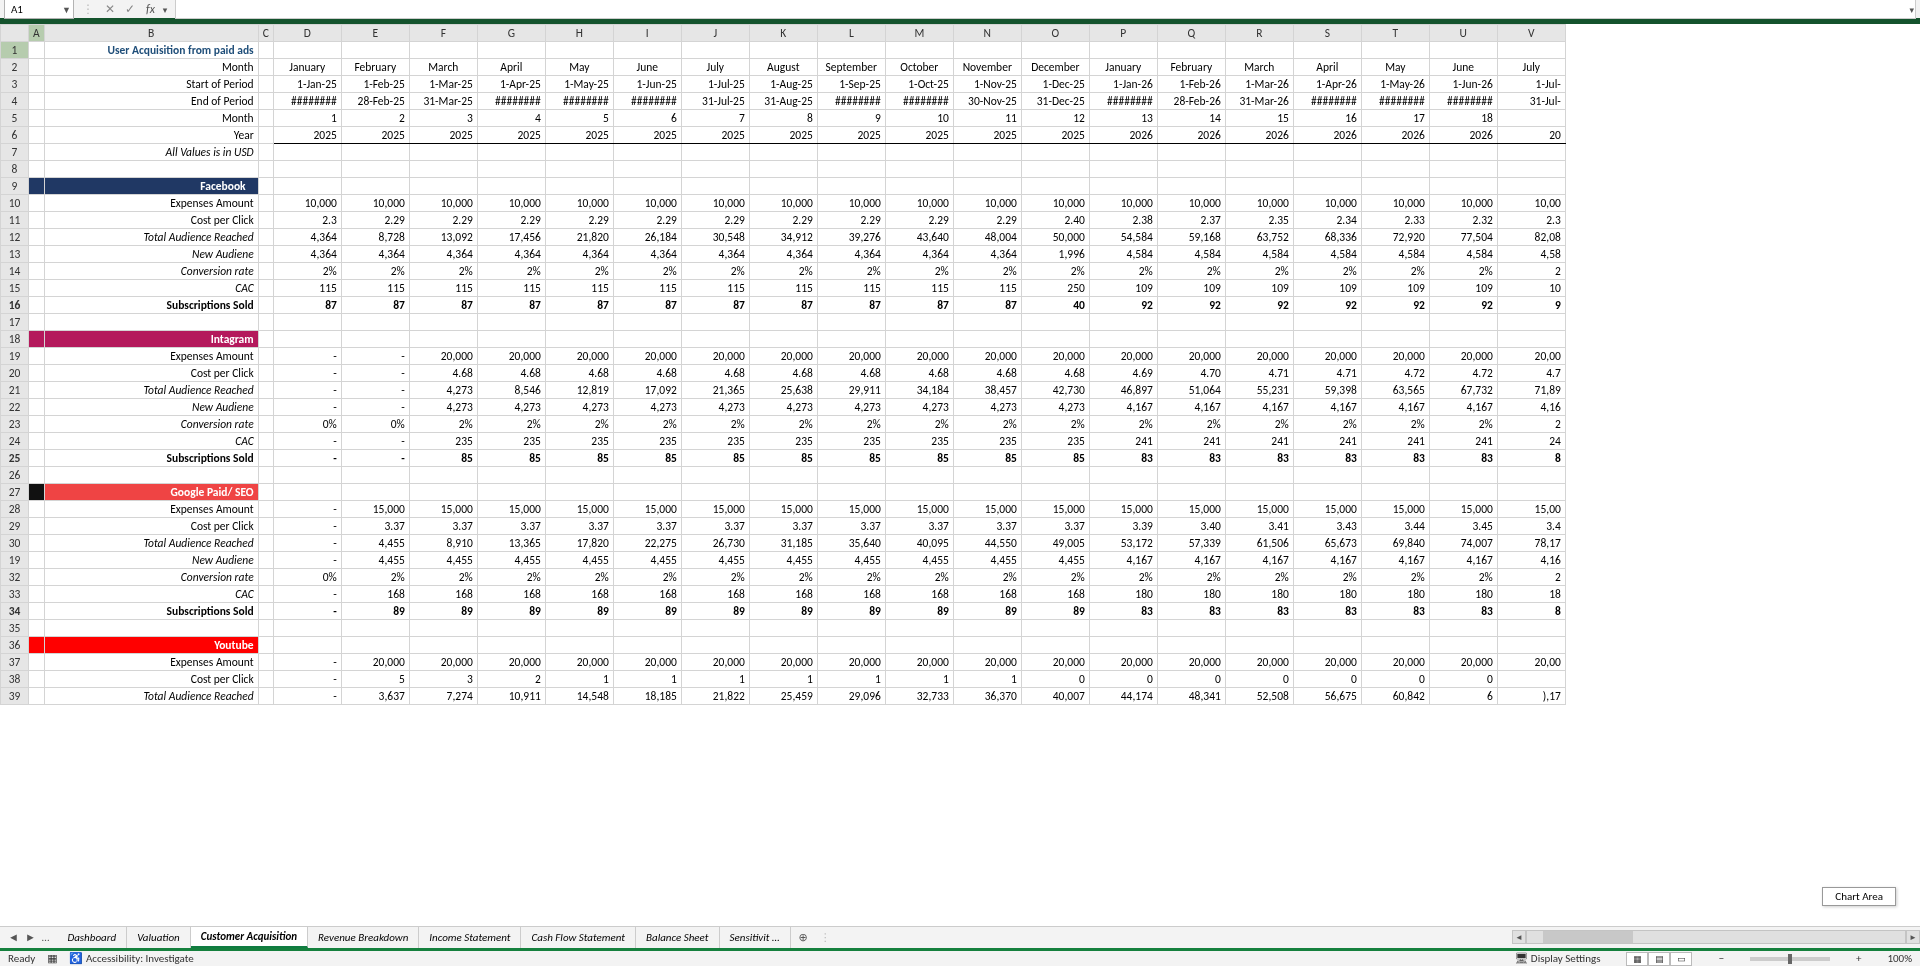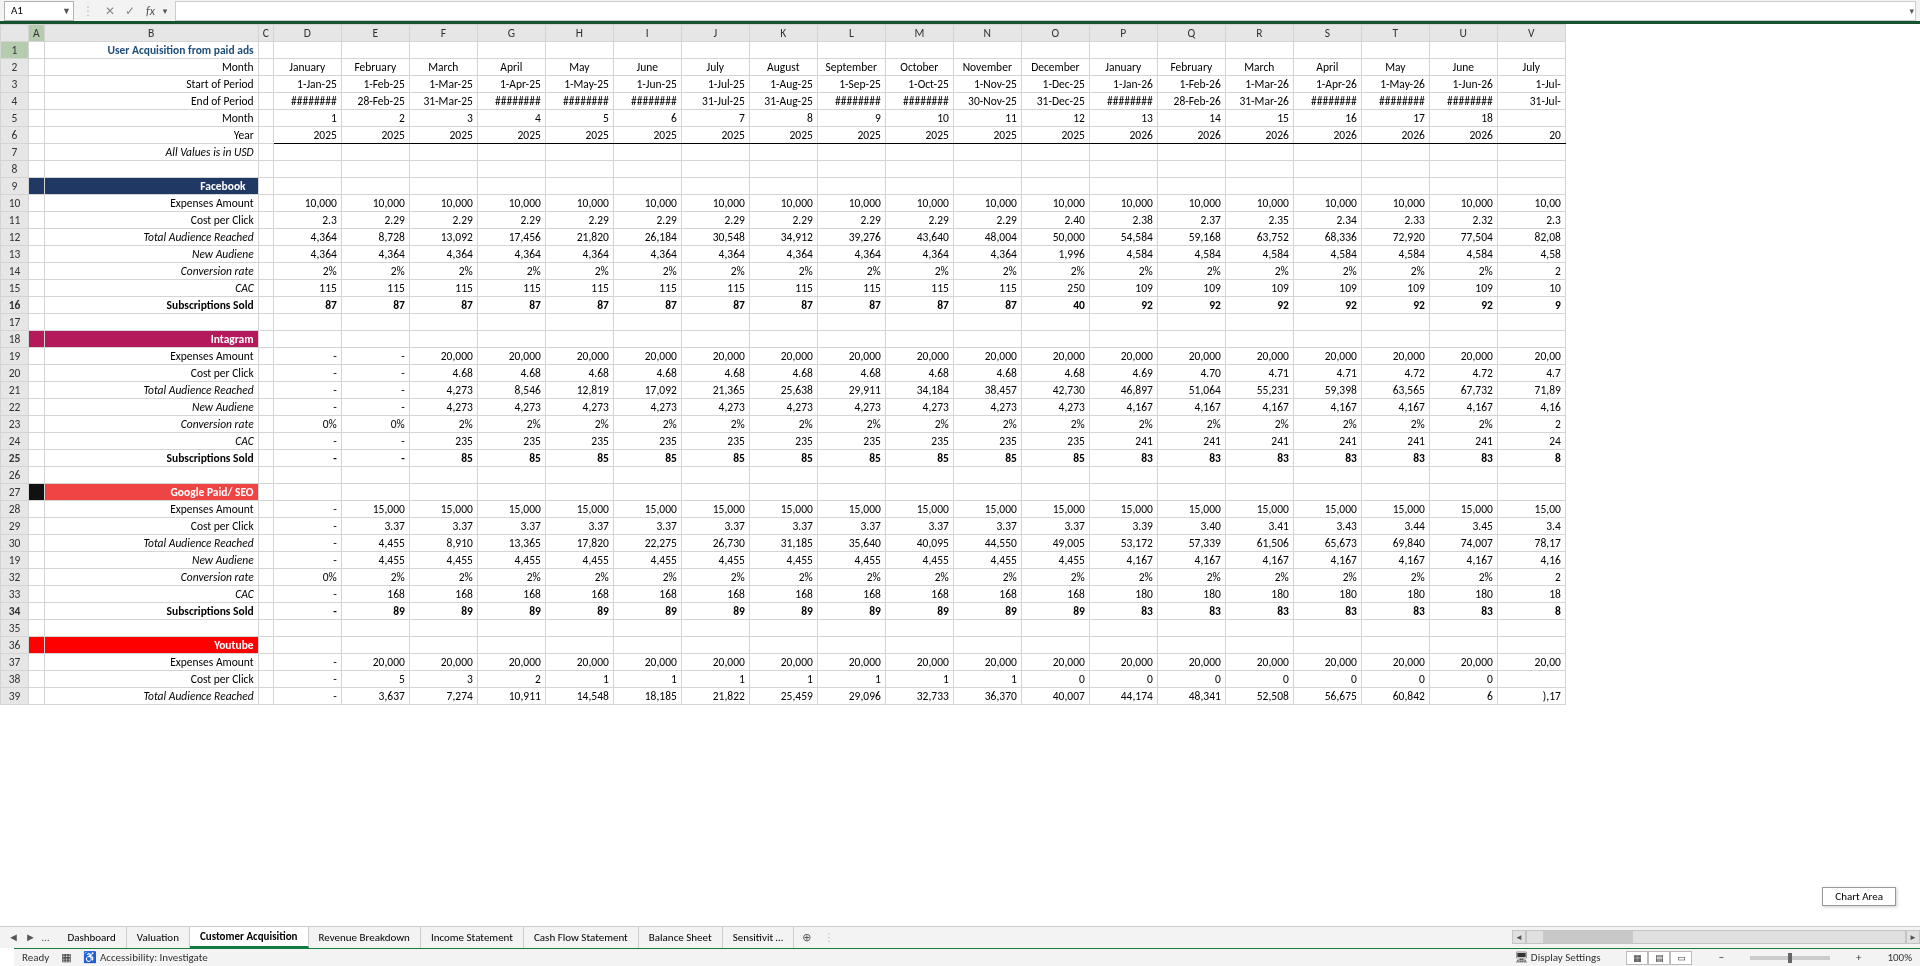--- a/index.html
+++ b/index.html
@@ -1,17 +1,17 @@
 <!DOCTYPE html>
 <html><head>
 <meta charset="utf-8">
 <style>
 * { margin:0; padding:0; box-sizing:border-box; }
 body { font-family:"Calibri",Arial,sans-serif; font-size:12px; color:#000; background:#fff; overflow:hidden; }
-.formula-bar { height:24px; background:#f3f3f3; border-bottom:3px solid #14532d; display:flex; align-items:center; gap:4px; padding:0 4px; position:relative; }
+.formula-bar { height:24px; background:#f3f3f3; border-bottom:6px solid #14532d; display:flex; align-items:center; gap:4px; padding:0 4px; position:relative; }
 .name-box { width:70px; height:20px; background:#fff; border:1px solid #b3b3b3; font-size:11px; padding:0 2px 0 6px; display:flex; align-items:center; justify-content:space-between; }
 .caret-icon { font-size:9px; color:#555; }
 .fx-divider { color:#bbb; margin:0 4px; }
 .fx-btn { width:16px; color:#888; text-align:center; cursor:default;}
 .fx-label { font-style:italic; color:#555; margin:0 4px; }
 .formula-input { flex:1; height:20px; background:#fff; border:1px solid #ccc; margin-left:4px; }
 .fb-caret { position:absolute; right:6px; color:#555; font-size:9px; }
 
 .sheet-wrap { position:relative; height:calc(100vh - 24px - 22px - 18px); }
 .grid { overflow:auto; height:100%; position:relative; }
@@ -46,29 +46,29 @@
 .sec-fill-ig { background:#b4195c; }
 .sec-fill-gg { background:#111; }
 .sec-fill-yt { background:#ff0000; }
 
 .chart-tip { position:absolute; right:24px; bottom:20px; background:#fff; border:1px solid #999; padding:2px 12px; font-size:11px; box-shadow:1px 1px 3px rgba(0,0,0,.2); }
 
 .tabs-bar { height:22px; background:#f3f3f3; border-top:1px solid #ccc; display:flex; align-items:center; position:relative; font-size:11px; }
 .tabs-nav { display:flex; gap:6px; padding:0 8px; color:#555; }
 .tabs-nav span { cursor:default; }
 .tabs { display:flex; height:100%; }
-.tab { padding:0 10px; display:flex; align-items:center; border-right:1px solid #ccc; cursor:default;}
+.tab { padding:0 10px; display:flex; align-items:center; border-right:1px solid #ccc; cursor:default;font-style:italic;}
 .tab.active { background:#fff; font-weight:bold; border-bottom:2px solid #107c41; }
 .tabs-add { padding:0 8px; color:#555; }
 .tabs-scroll { position:absolute; right:0; bottom:0; height:22px; display:flex; align-items:center; gap:0;}
 .hscroll-track { width:380px; height:14px; background:#e0e0e0; border:1px solid #c4c4c4; position:relative; margin-right:0;}
 .hscroll-thumb { position:absolute; left:16px; top:0; width:90px; height:100%; background:#c8c8c8;}
 .hscroll-btn { width:14px; height:14px; background:#e0e0e0; border:1px solid #c4c4c4; display:flex; align-items:center; justify-content:center; font-size:8px; color:#555;}
 
-.status-bar { height:18px; background:#f3f3f3; border-top:1px solid #15803d; display:flex; align-items:center; justify-content:space-between; padding:0 8px; font-size:11px; color:#333;margin-left:14px;}
+.status-bar { height:18px; background:#f3f3f3; border-top:3px solid #15803d; display:flex; align-items:center; justify-content:space-between; padding:0 8px; font-size:11px; color:#333;}
 .status-left { display:flex; align-items:center; gap:12px; }
 .status-right { display:flex; align-items:center; gap:26px; }
 .view-btns { display:flex; gap:0; }
 .view-btn { width:22px; height:14px; border:1px solid #bbb; background:#fff; display:flex; align-items:center; justify-content:center; font-size:9px;}
 .zoom-slider { width:80px; height:4px; background:#ccc; position:relative;}
 .zoom-thumb { position:absolute; left:38px; top:-3px; width:4px; height:10px; background:#666;}
 </style>
 </head>
 <body>
 

